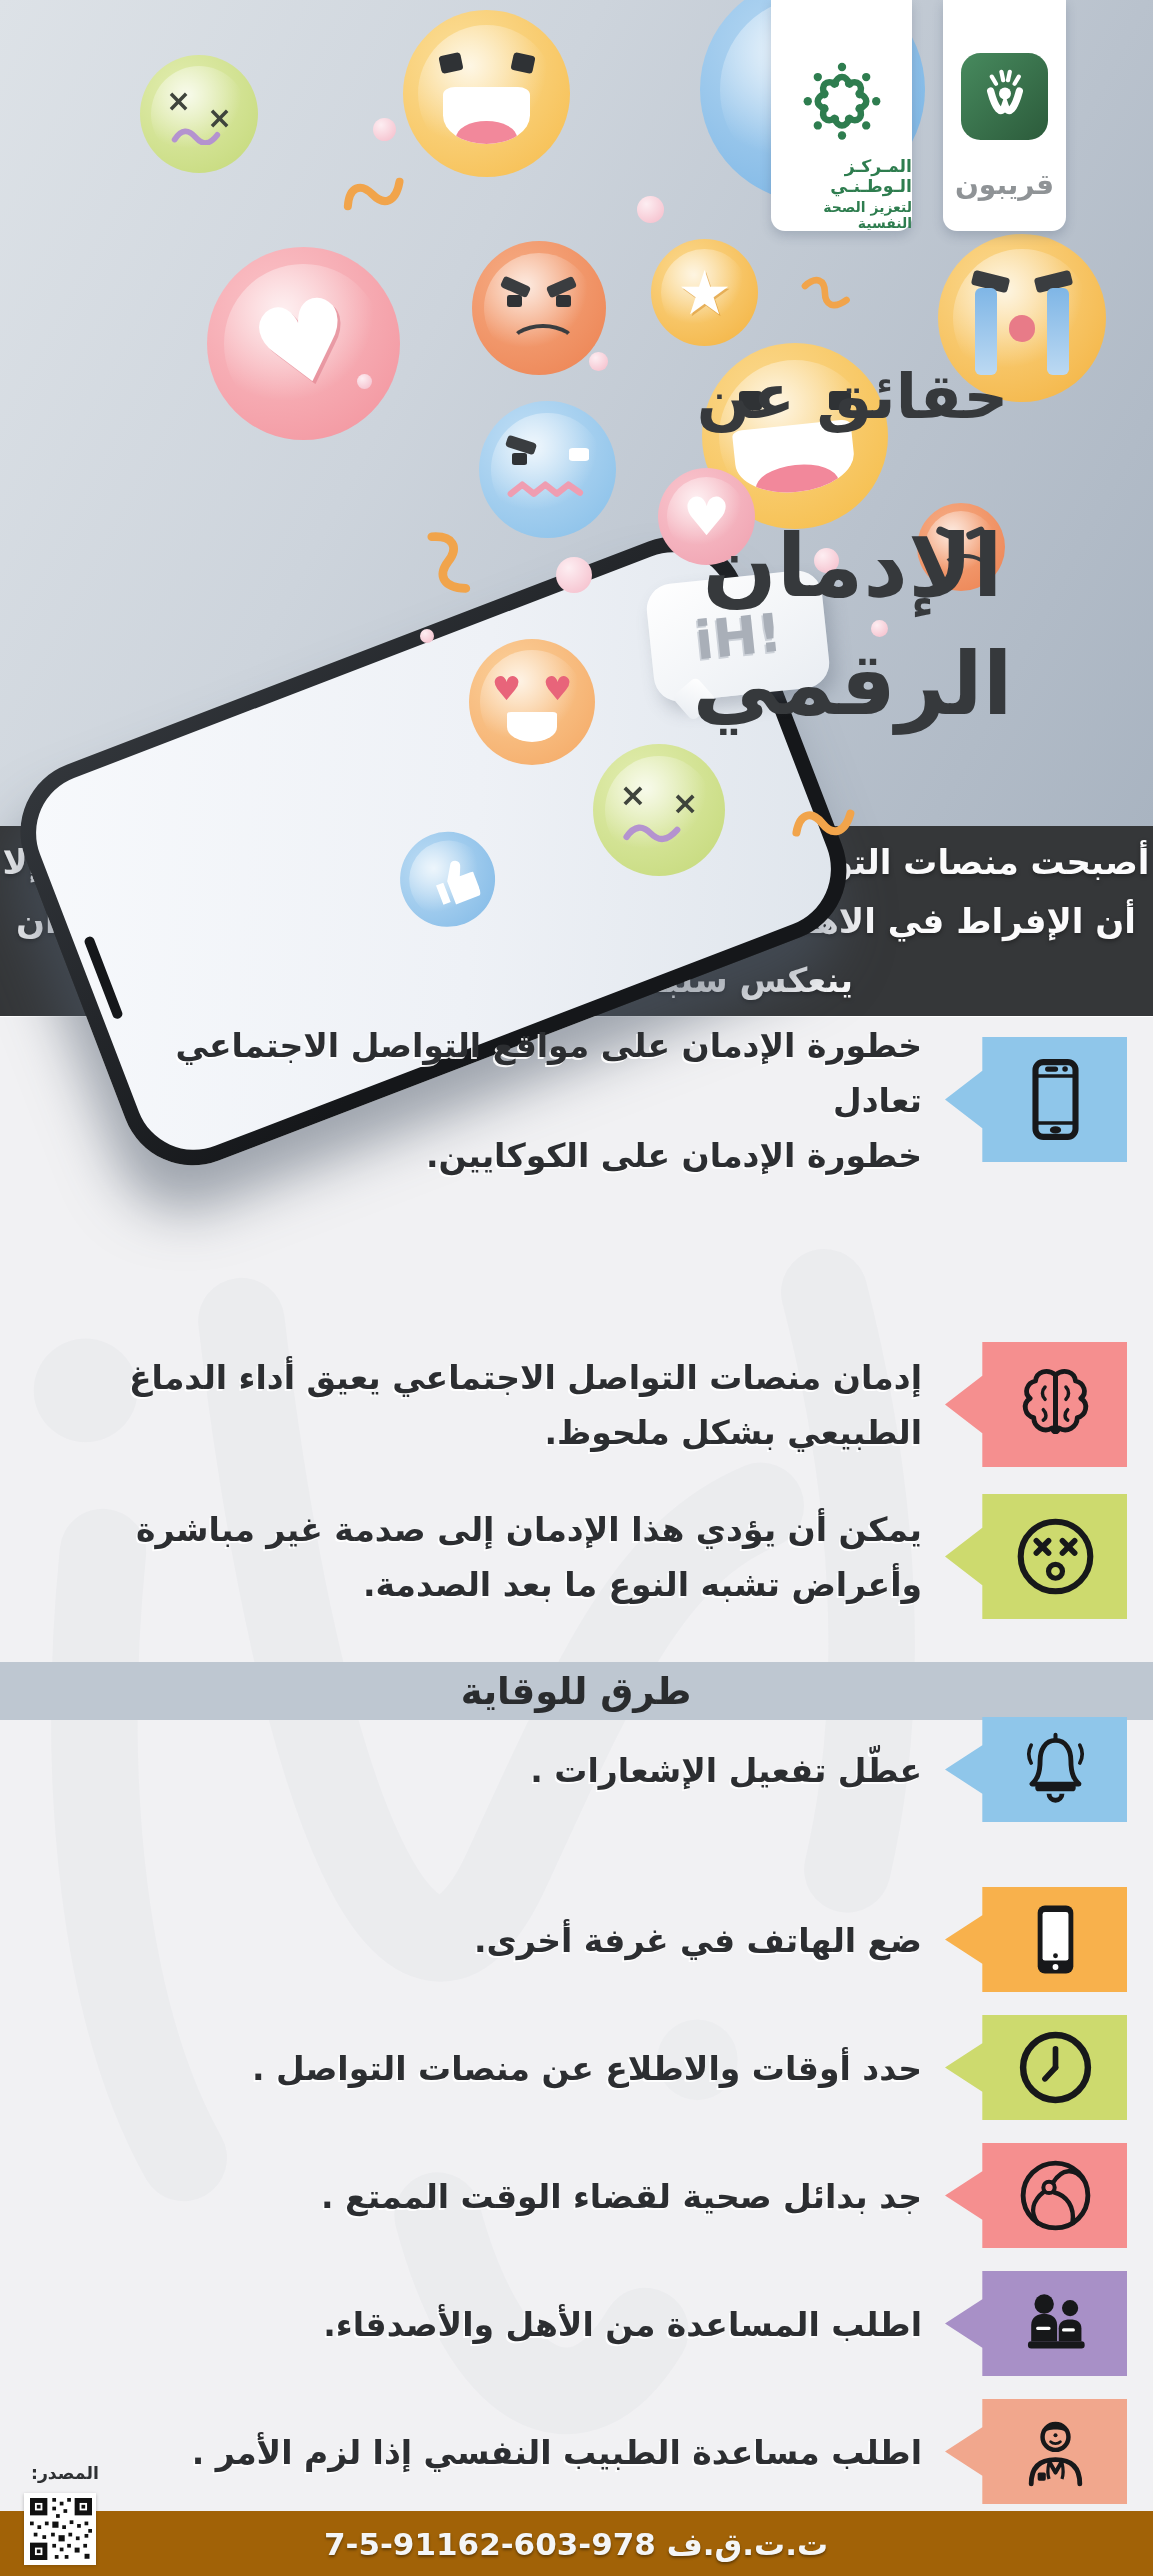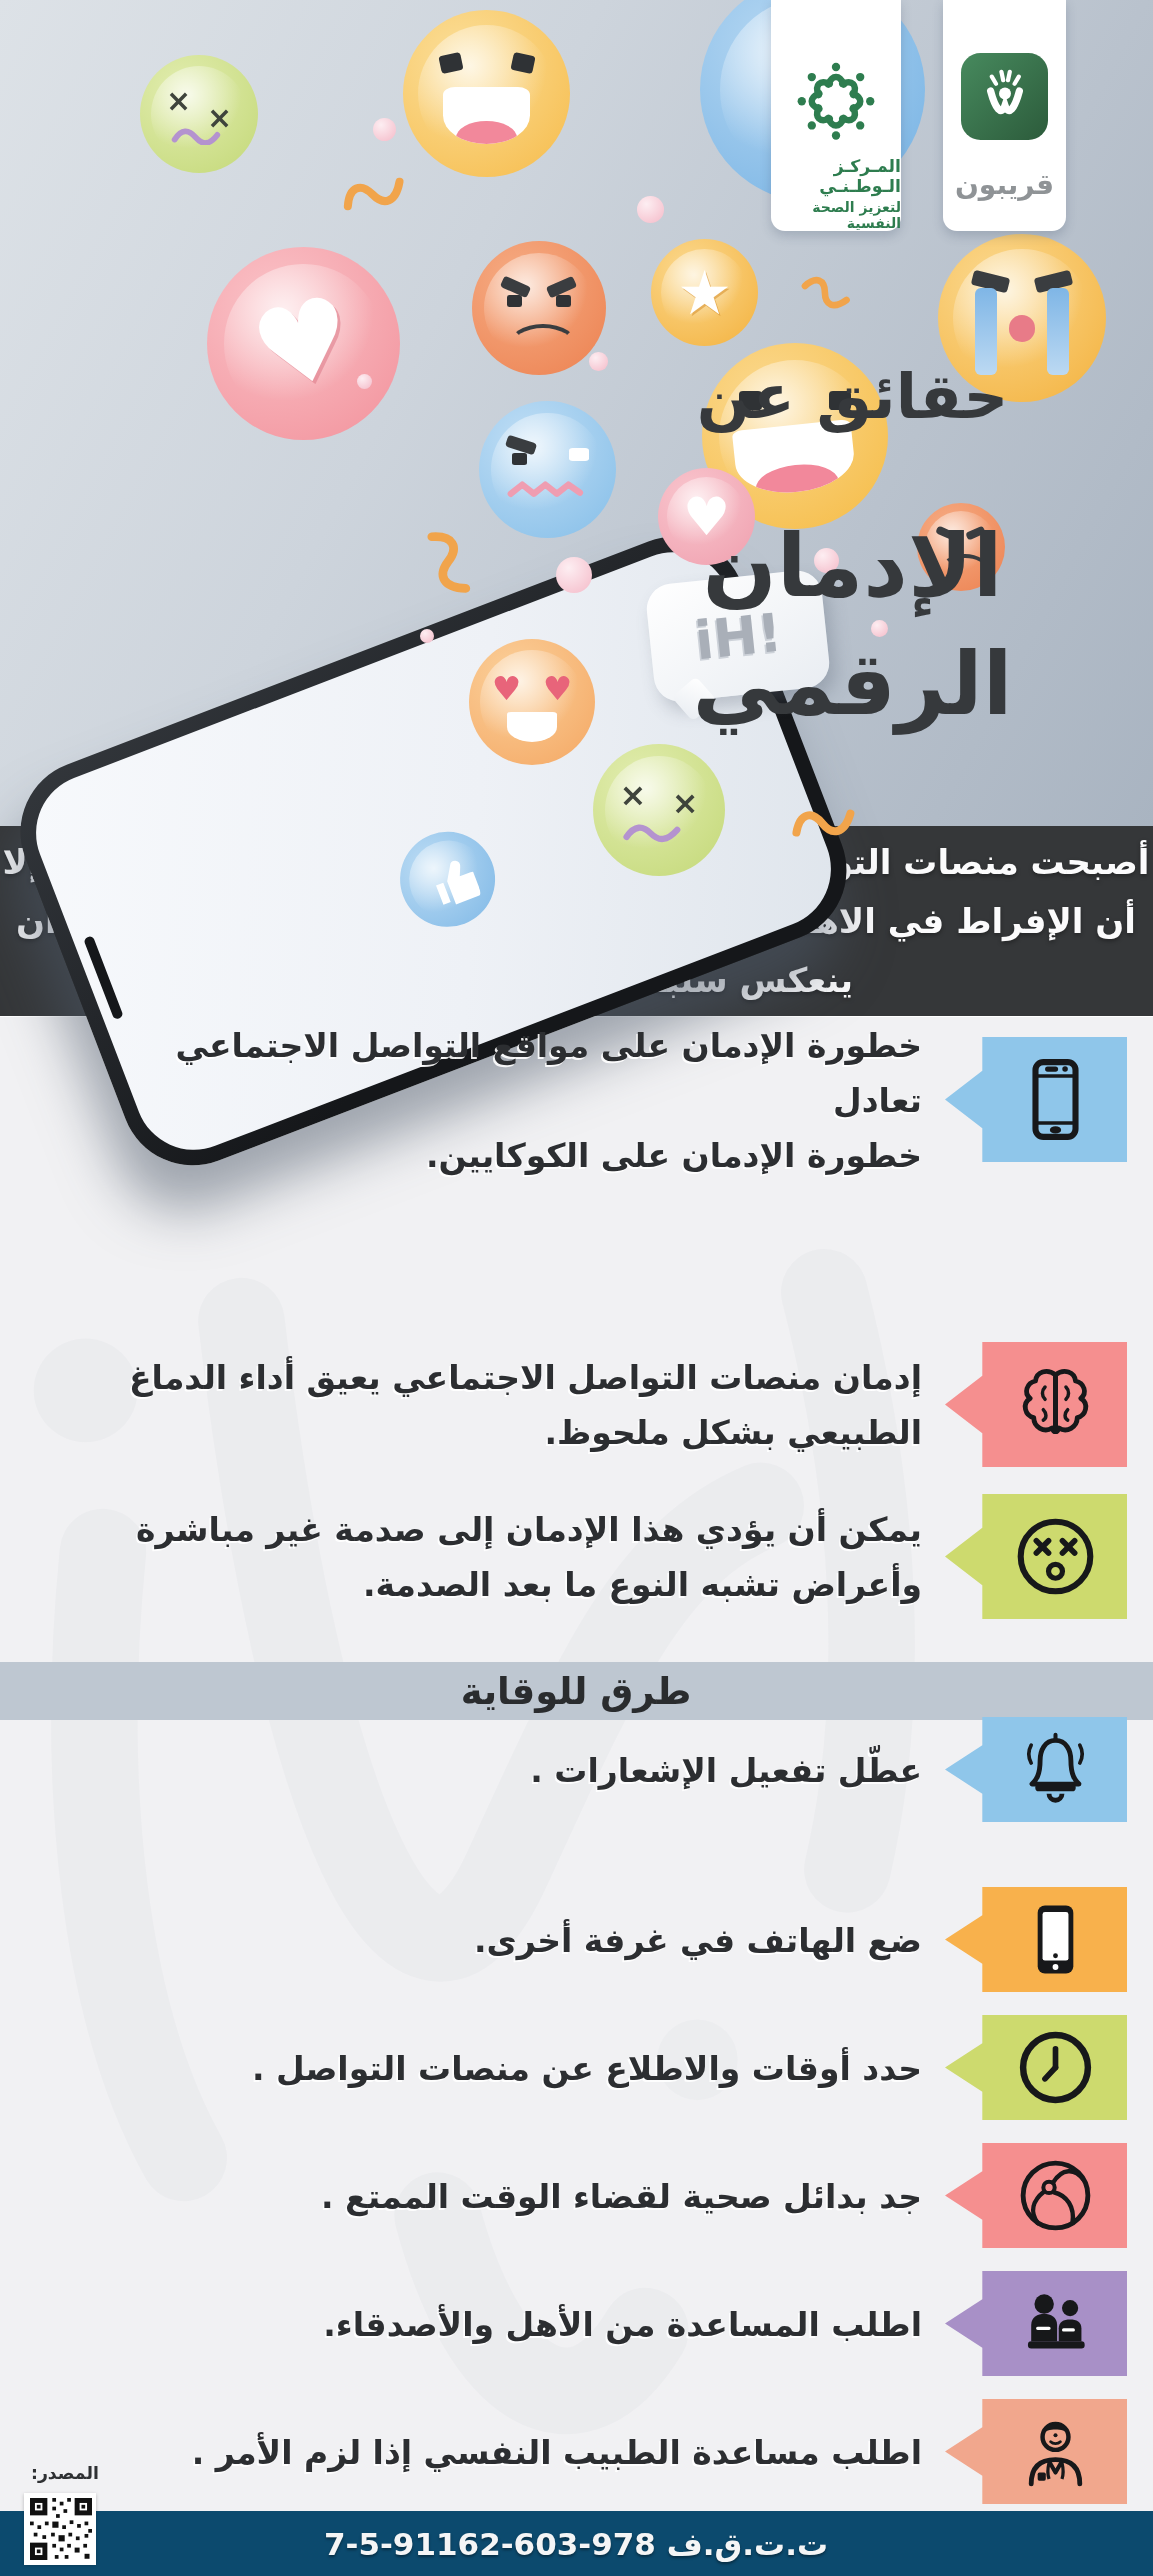--- a/index.html
+++ b/index.html
@@ -10,21 +10,21 @@
   .hero{position:absolute;left:0;top:0;width:1154px;height:826px;
         background:linear-gradient(118deg,#dde2e7 0%,#cdd4dc 38%,#b9c2cd 72%,#a9b4c1 100%);}
   .hero-title{position:absolute;top:338px;right:32px;width:537px;text-align:center;
               color:#36393c;font-weight:800;z-index:6;}
   .hero-title .t1{font-size:62px;line-height:118px;}
   .hero-title .t2{font-size:87px;line-height:118px;margin-top:51px;}
 
   .logo-card{position:absolute;top:0;background:#fff;border-radius:0 0 14px 14px;
              box-shadow:0 4.6px 10.4px rgba(50,70,95,.22);z-index:7;
              display:flex;flex-direction:column;align-items:center;}
-  .logo-card.ncmh{left:772px;width:130px;height:231px;}
+  .logo-card.ncmh{left:772px;width:141px;height:231px;}
   .logo-card.qareebon{left:944px;width:123px;height:231px;}
   .ncmh-text1{color:#2e7d4f;font-size:17.3px;font-weight:800;margin-top:8px;}
   .ncmh-text2{color:#2e7d4f;font-size:14px;font-weight:700;margin-top:3.5px;}
   .app-icon{width:87px;height:87px;margin-top:53px;border-radius:19.6px;
             background:linear-gradient(135deg,#478a5e,#2c5b3b);
             display:flex;align-items:center;justify-content:center;}
   .qareebon-label{color:#8f9396;font-size:28px;font-weight:800;margin-top:28px;}
 
   
   .phone{position:absolute;left:51px;top:639px;width:767px;height:424px;
@@ -94,21 +94,21 @@
   .prev{height:105px;}
   .c-blue{background:#8fc6ea;} .c-yellow{background:#f7b844;} .c-pink{background:#f58f8f;}
   .c-green{background:#cdda6e;} .c-orange{background:#f8b14c;} .c-purple{background:#a890c7;}
   .c-peach{background:#f1a78d;}
 
   
   .source-label{position:absolute;left:32px;top:2463px;font-size:17.3px;font-weight:700;
                 color:#2f3133;z-index:6;}
   .qr{position:absolute;left:25.4px;top:2493px;width:72px;height:72px;background:#fff;
       padding:4.6px;box-sizing:border-box;z-index:6;box-shadow:0 1.2px 3.5px rgba(0,0,0,.25);}
-  .footer-bar{position:absolute;left:0;top:2511px;width:1154px;height:65px;background:#0c4a6e;
+  .footer-bar{position:absolute;left:0;top:2511px;width:1154px;height:65px;background:#a16207;
               display:flex;align-items:center;justify-content:center;z-index:5;}
   .footer-bar .isbn{color:#f4f5f6;font-size:31px;font-weight:700;
                     text-shadow:0 1.7px 2.9px rgba(0,0,0,.4);}
   svg{display:block;}
 </style>
 </head>
 <body>
 
 <div class="poster">
 

